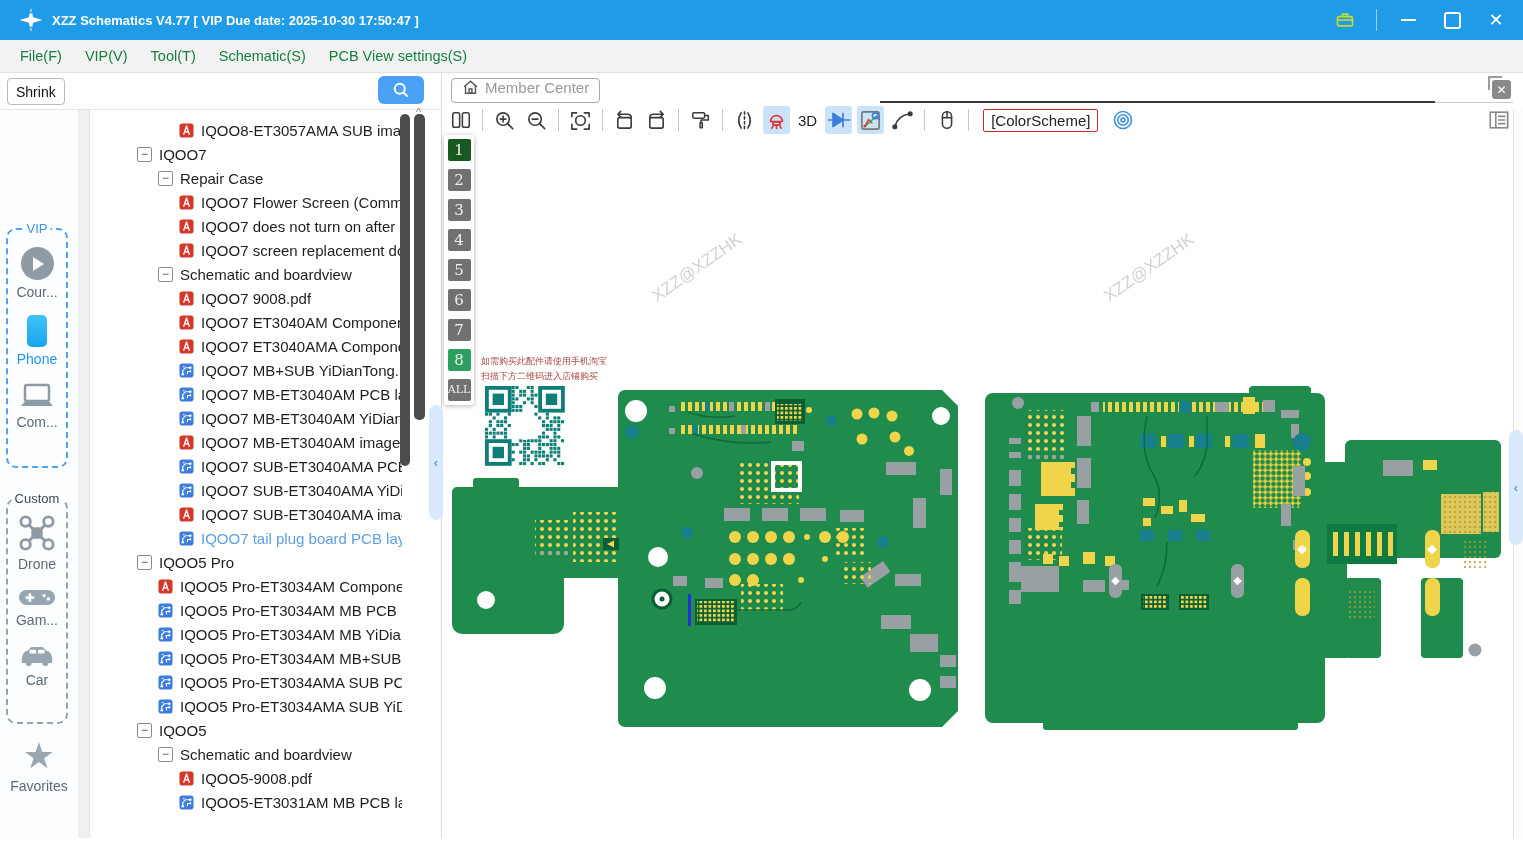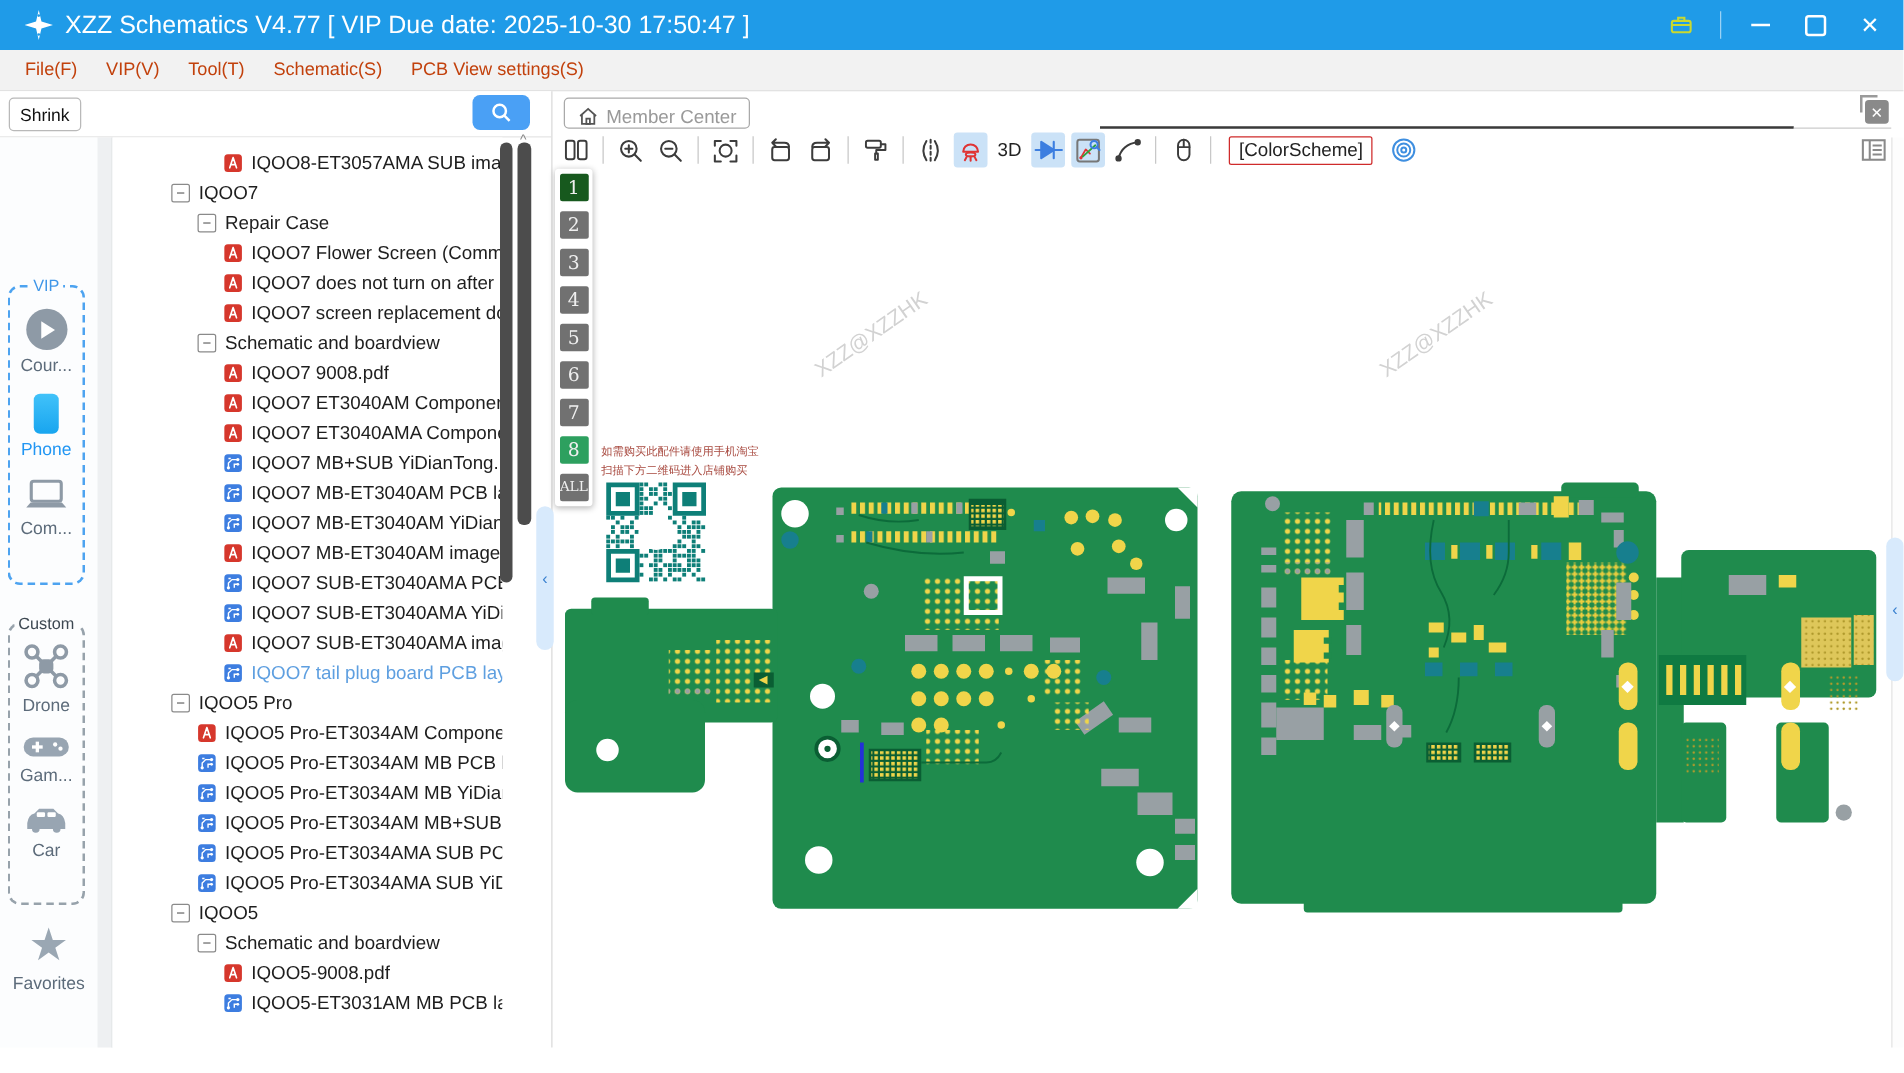--- a/index.html
+++ b/index.html
@@ -3,48 +3,48 @@
 <meta charset="utf-8">
 <style>
   html,body{margin:0;padding:0;width:1523px;height:858px;overflow:hidden;background:#fff;
     font-family:"Liberation Sans",sans-serif;}
   .app{position:relative;width:1523px;height:858px;overflow:hidden;background:#fff;}
 
   
   .titlebar{position:absolute;left:0;top:0;width:1523px;height:40px;background:#1f9be8;
     display:flex;align-items:center;color:#fff;}
   .title-logo{margin-left:18px;width:26px;height:26px;flex:none;}
-  .title-text{margin-left:8px;font-size:20px;}
+  .title-text{margin-left:8px;font-size:13px;font-weight:bold;}
   .win-controls{position:absolute;right:14px;top:0;height:40px;display:flex;align-items:center;gap:18px;}
   .wc-sep{width:1px;height:22px;background:rgba(255,255,255,.55);}
   .wc-btn{width:26px;height:26px;display:flex;align-items:center;justify-content:center;cursor:default;}
   .min-glyph{width:15px;height:2px;background:#fff;}
   .max-glyph{width:13px;height:13px;border:2px solid #fff;border-radius:3px;}
   .close-glyph{color:#fff;font-size:18px;line-height:18px;}
 
   
   .menubar{position:absolute;left:0;top:40px;width:1523px;height:33px;background:#f2f2f2;
     border-bottom:1px solid #e2e2e2;display:flex;align-items:center;padding-left:18px;box-sizing:border-box;gap:19px;}
-  .menu-item{font-size:14.5px;color:#c2410c;padding:2px 2px;text-align:center;}
+  .menu-item{font-size:14.5px;color:#15803d;padding:2px 2px;text-align:center;}
 
   
   .searchrow{position:absolute;left:0;top:73px;width:441px;height:37px;background:#fff;border-bottom:1px solid #e5e5e5;box-sizing:border-box;}
   .shrink-btn{position:absolute;left:7px;top:5px;height:25px;padding:0 8px;border:1px solid #b9b9b9;border-radius:4px;
     font-size:14px;color:#111;display:flex;align-items:center;background:#fff;}
   .search-box{position:absolute;left:64px;top:3px;width:302px;height:28px;}
   .search-input{width:100%;height:100%;box-sizing:border-box;border:1px solid #c9c9c9;border-radius:4px;
     padding:0 28px 0 10px;font-size:15px;color:#333;font-family:"Liberation Sans",sans-serif;outline:none;}
   .search-input::placeholder{color:#b3b3b3;}
   .search-chevron{position:absolute;right:8px;top:1px;font-size:15px;color:#888;}
   .search-btn{position:absolute;left:378px;top:3px;width:46px;height:28px;background:#4aa0f5;border-radius:6px;
     display:flex;align-items:center;justify-content:center;}
   .vdivider{position:absolute;left:441px;top:73px;width:1px;height:765px;background:#dadada;}
 
   .member-btn{position:absolute;left:451px;top:78px;height:23px;padding:0 10px;border:1px solid #a9a9a9;border-radius:4px;
-    display:flex;align-items:flex-end;gap:6px;font-size:15px;color:#999;background:#fff;}
+    display:flex;align-items:flex-start;gap:6px;font-size:15px;color:#999;background:#fff;}
   .doc-tab{position:absolute;left:596px;top:76px;height:25px;padding:0 14px;border:2px solid #3c3c3c;border-radius:5px;
     display:flex;align-items:center;font-size:15px;font-weight:bold;color:#000;background:#fff;}
   .tabstrip-line{position:absolute;left:880px;top:101px;width:555px;height:2px;background:#3a3a3a;}
   .tabstrip-line2{position:absolute;left:1435px;top:102px;width:78px;height:1px;background:#ccc;}
   .close-tab{position:absolute;left:1492px;top:80px;width:19px;height:19px;background:#8a8a8a;border-radius:3px;
     display:flex;align-items:center;justify-content:center;color:#fff;font-size:12px;}
   .close-tab::before{content:"";position:absolute;left:-4px;top:-4px;width:12px;height:12px;
     border-left:2px solid #9a9a9a;border-top:2px solid #9a9a9a;}
 
   

